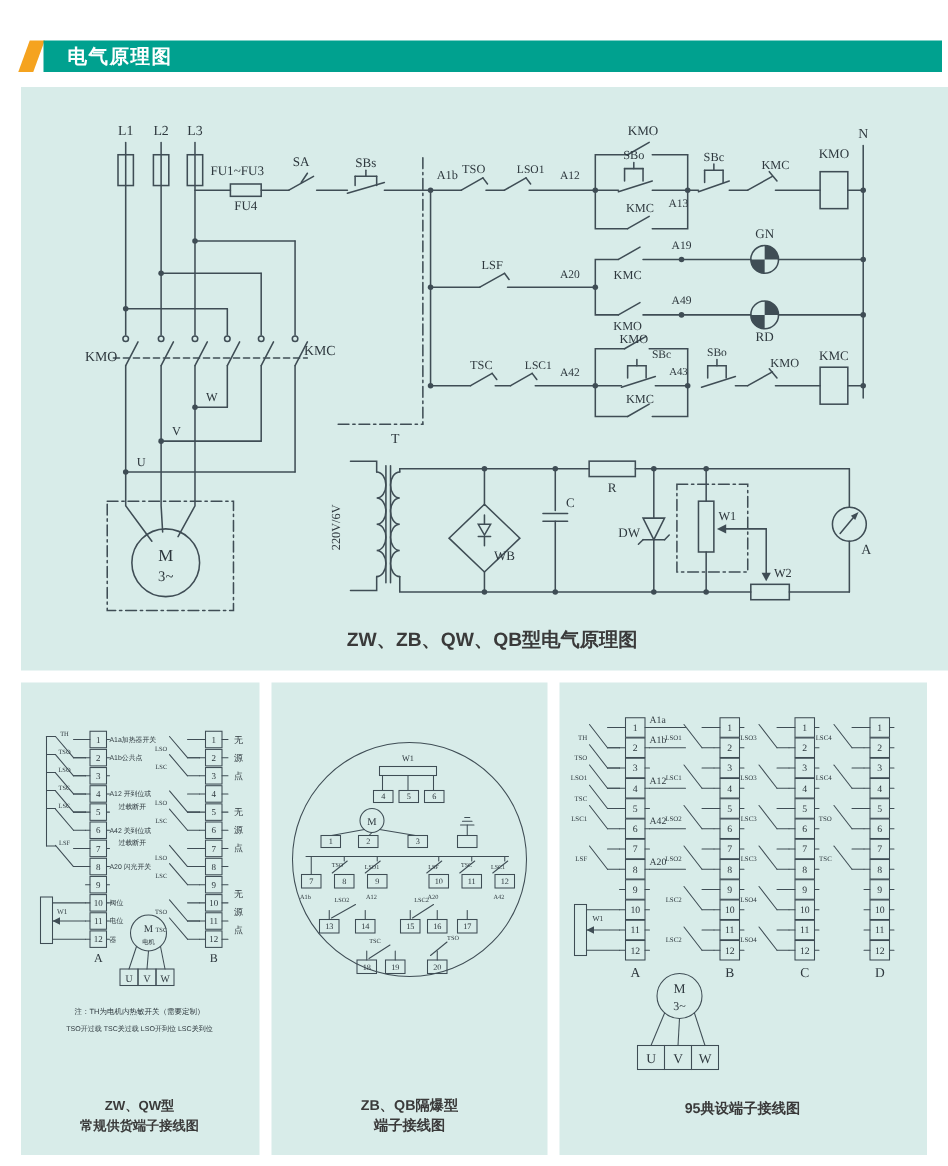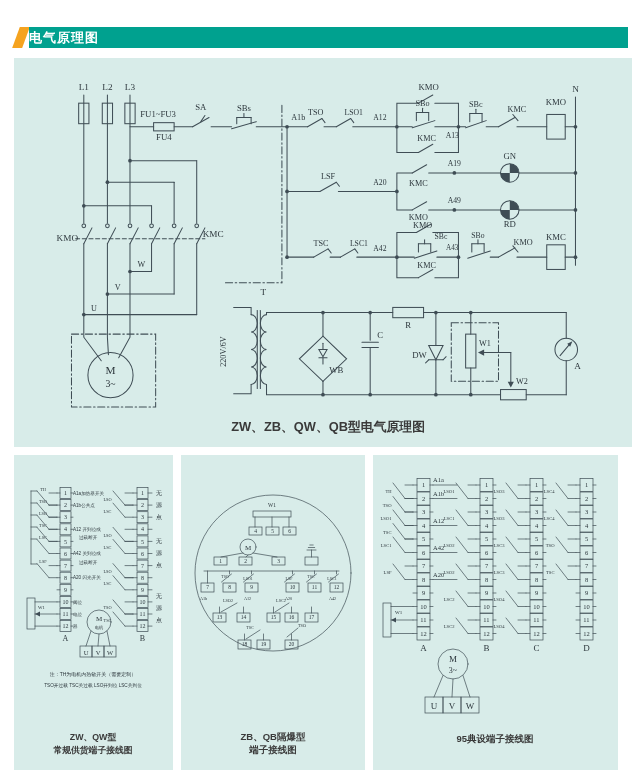--- a/index.html
+++ b/index.html
@@ -1,18 +1,18 @@
 <!DOCTYPE html>
 <html><head>
 <meta charset="utf-8">
 <style>
   html,body{margin:0;padding:0;background:#fff}
   body{position:relative;width:632px;height:777px;font-family:"Liberation Sans",sans-serif;overflow:hidden}
   .hdr-bar{position:absolute;left:29px;top:27px;right:4px;height:21px;background:#00A18F;color:#fff;
-           font-size:13px;font-weight:bold;line-height:21px;padding-left:0;letter-spacing:1px}
+           font-size:13px;font-weight:bold;line-height:21px;padding-left:16px;letter-spacing:1px}
   .hdr-slash{position:absolute;left:16px;top:27px;width:10px;height:21px;background:#F5A31F;transform:skewX(-20deg)}
   .panel{position:absolute;background:#D8ECE9}
   #mainPanel{left:14px;top:58px;width:620px;height:389px}
   #p1{left:14px;top:455px;width:159px;height:315px}
   #p2{left:181px;top:455px;width:184px;height:315px}
   #p3{left:373px;top:455px;width:245px;height:315px}
   svg{position:absolute;inset:0;overflow:visible}
   .wire{stroke:#3F4D55;stroke-width:1;fill:none;stroke-linecap:round}
   svg.small .wire{stroke-width:0.7}
   .tbox{stroke:#3F4D55;stroke-width:1;fill:none}

